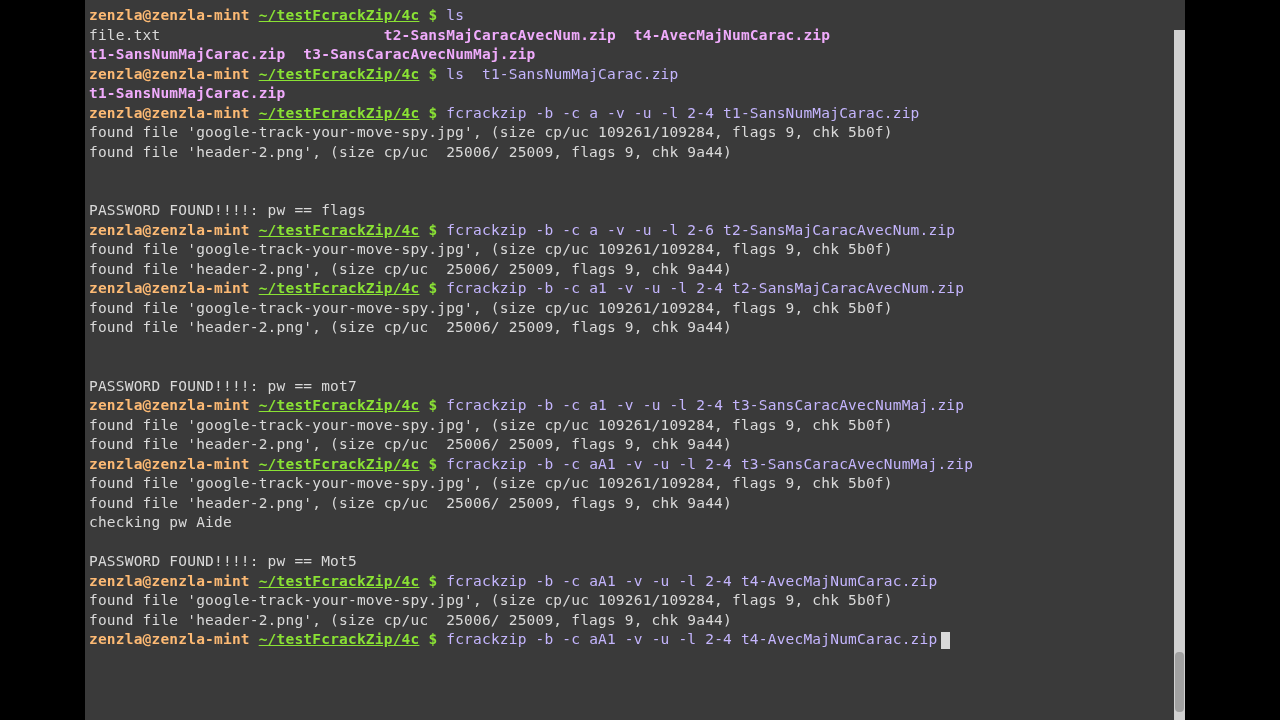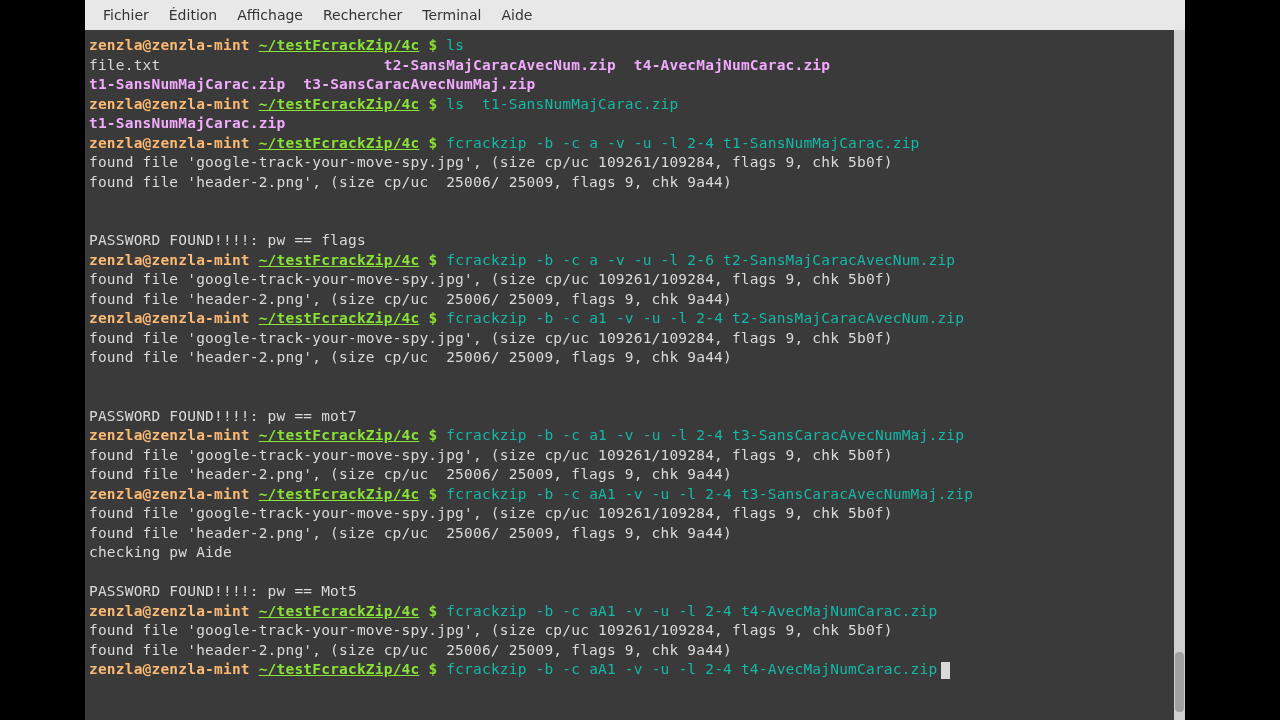--- a/index.html
+++ b/index.html
@@ -61,21 +61,21 @@
     right: 1px;
     bottom: 8px;
     height: 60px;
     background: #a0a0a0;
     border-radius: 4px;
   }
   .user { color: #fdba74; font-weight: bold; }
   .path { color: #8ae234; font-weight: bold; text-decoration: underline; }
   .dollar { color: #8ae234; font-weight: bold; }
   .redfile { color: #f0abfc; font-weight: bold; }
-  .cmd { color: #14b8a6; }
+  .cmd { color: #c4b5fd; }
   .cursor {
     display: inline-block;
     width: 9px;
     height: 17px;
     background: #d9d9d9;
     vertical-align: middle;
     margin-left: 4px;
   }
   .black-right {
     position: absolute;
@@ -95,28 +95,20 @@
   }
 </style>
 </head>
 <body>
 
 <div class="black-left"></div>
 <div class="black-right"></div>
 
 <div class="window">
 
-  <div class="menubar">
-    <div class="item">Fichier</div>
-    <div class="item">Édition</div>
-    <div class="item">Affichage</div>
-    <div class="item">Rechercher</div>
-    <div class="item">Terminal</div>
-    <div class="item">Aide</div>
-  </div>
 
   <div class="terminal-area"><span class="user">zenzla@zenzla-mint</span> <span class="path">~/testFcrackZip/4c</span> <span class="dollar">$</span> <span class="cmd">ls</span>
 <span>file.txt</span><span>                         </span><span class="redfile">t2-SansMajCaracAvecNum.zip</span>  <span class="redfile">t4-AvecMajNumCarac.zip</span>
 <span class="redfile">t1-SansNumMajCarac.zip</span>  <span class="redfile">t3-SansCaracAvecNumMaj.zip</span>
 <span class="user">zenzla@zenzla-mint</span> <span class="path">~/testFcrackZip/4c</span> <span class="dollar">$</span> <span class="cmd">ls  t1-SansNumMajCarac.zip</span>
 <span class="redfile">t1-SansNumMajCarac.zip</span>
 <span class="user">zenzla@zenzla-mint</span> <span class="path">~/testFcrackZip/4c</span> <span class="dollar">$</span> <span class="cmd">fcrackzip -b -c a -v -u -l 2-4 t1-SansNumMajCarac.zip</span>
 <span>found file 'google-track-your-move-spy.jpg', (size cp/uc 109261/109284, flags 9, chk 5b0f)</span>
 <span>found file 'header-2.png', (size cp/uc  25006/ 25009, flags 9, chk 9a44)</span>
 

